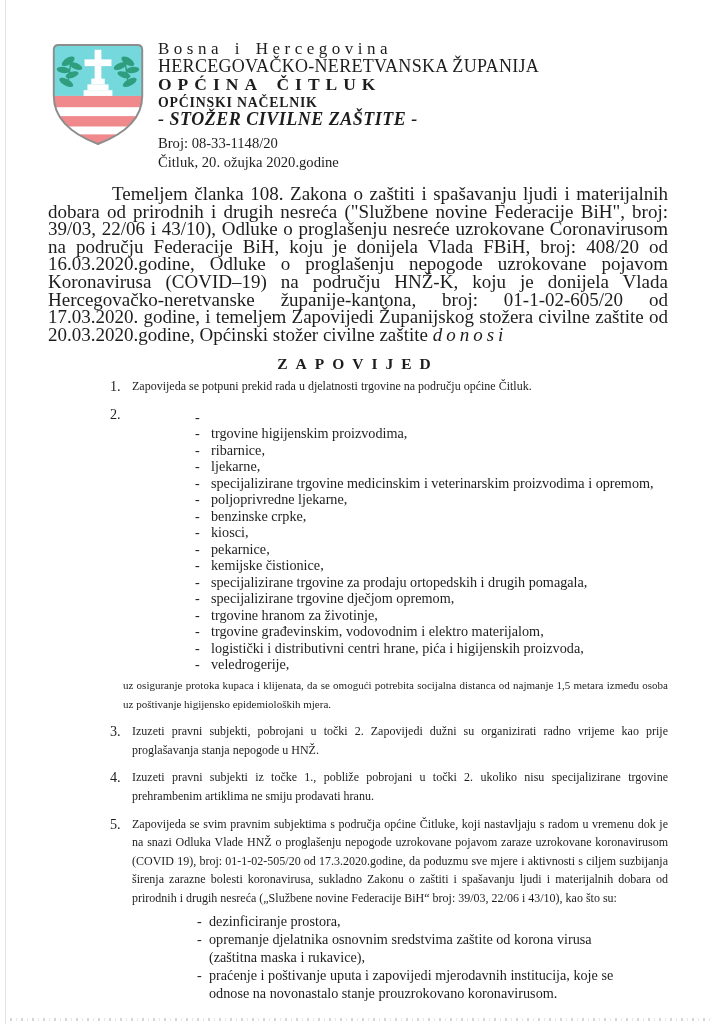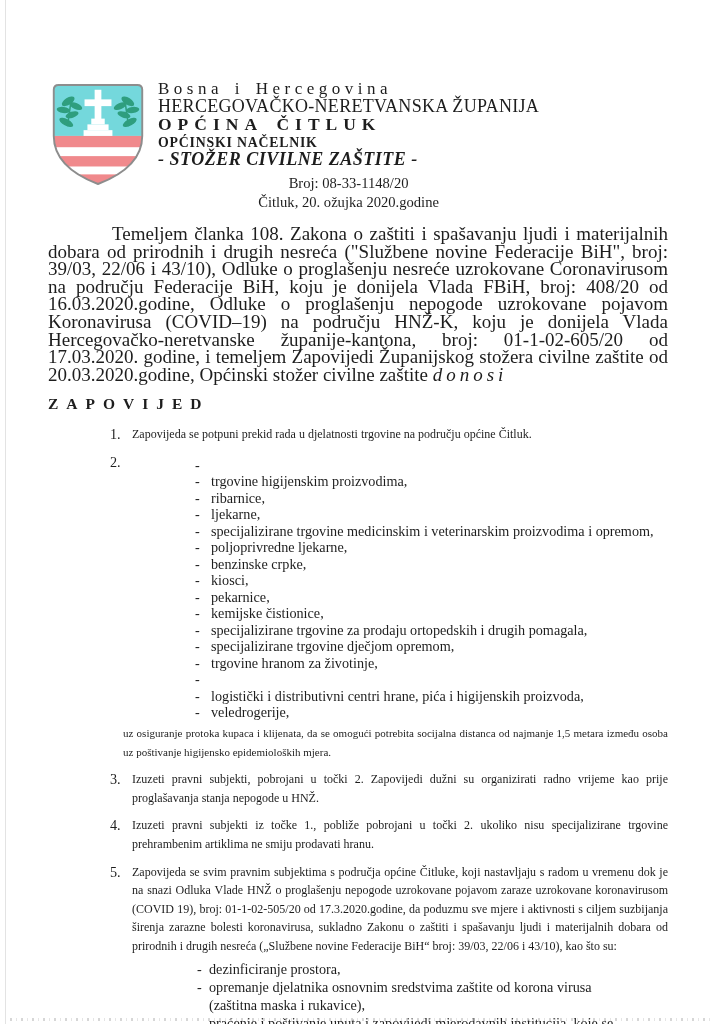--- a/index.html
+++ b/index.html
@@ -18,44 +18,44 @@
     background: #e3e3e3;
   }
   .scan-edge-bottom {
     position: absolute; left: 10px; right: 10px; bottom: 3px; height: 3px;
     background: repeating-linear-gradient(90deg, #b5b5b5 0 2px, transparent 2px 6px, #cfcfcf 6px 7px, transparent 7px 11px);
     opacity: .55;
   }
   .page { padding: 38px 54px 0 48px; }
 
   
-  .hdr { display: flex; align-items: flex-start; margin-top: 40px; }
+  .hdr { display: flex; align-items: flex-start; }
   .crest { width: 100px; height: 108px; flex: 0 0 auto; margin-top: 2px; }
   .hdr-text { margin-left: 10px; padding-top: 1px; }
   .h-country { font-size: 17px; line-height: 20px; letter-spacing: 4.5px; word-spacing: 3px; }
   .h-fed     { font-size: 13.3px; line-height: 15px; font-weight: bold; letter-spacing: .3px; }
   .h-county  { font-size: 18px; line-height: 15px; letter-spacing: .3px; }
   .h-muni    { font-size: 17.5px; line-height: 21px; font-weight: bold; letter-spacing: 6px; word-spacing: 4px; }
   .h-office  { font-size: 13.8px; line-height: 15.5px; font-weight: bold; letter-spacing: .8px; }
   .h-unit    { font-size: 18px; line-height: 16.5px; font-weight: bold; font-style: italic; letter-spacing: .5px; }
   .meta { margin-top: 7px; }
-  .meta div { font-size: 14.6px; line-height: 19px; text-align: center; }
+  .meta div { font-size: 14.6px; line-height: 19px; }
 
   
   .preamble {
     margin: 13px 0 0 0;
     font-size: 19px; line-height: 17.6px;
     text-align: justify; text-indent: 64px;
   }
   .verb { font-style: italic; letter-spacing: 4px; }
 
   
   .order-title {
-    margin: 12px 0 12px 0;
-    text-align: left;
+    margin: 12px 0 4px 0;
+    text-align: center;
     font-weight: bold; font-size: 15.5px; letter-spacing: 8px;
   }
 
   
   .items { padding-left: 62px; }
   .item { display: flex; margin-bottom: 9px; }
   .item .num { flex: 0 0 22px; font-size: 14.2px; line-height: 18.6px; }
   .item .body { flex: 1; min-width: 0; }
   .jtext { margin: 0; font-size: 12px; line-height: 18.6px; text-align: justify; }
 
@@ -197,20 +197,21 @@
             <div class="bullet">
             <span class="dash">-</span>
             <span class="btext">specijalizirane trgovine dječjom opremom,</span>
           </div>
             <div class="bullet">
             <span class="dash">-</span>
             <span class="btext">trgovine hranom za životinje,</span>
           </div>
             <div class="bullet">
             <span class="dash">-</span>
+            <span class="btext">trgovine građevinskim, vodovodnim i elektro materijalom,</span>
           </div>
             <div class="bullet">
             <span class="dash">-</span>
             <span class="btext">logistički i distributivni centri hrane, pića i higijenskih proizvoda,</span>
           </div>
             <div class="bullet">
             <span class="dash">-</span>
             <span class="btext">veledrogerije,</span>
           </div>
           </div>

